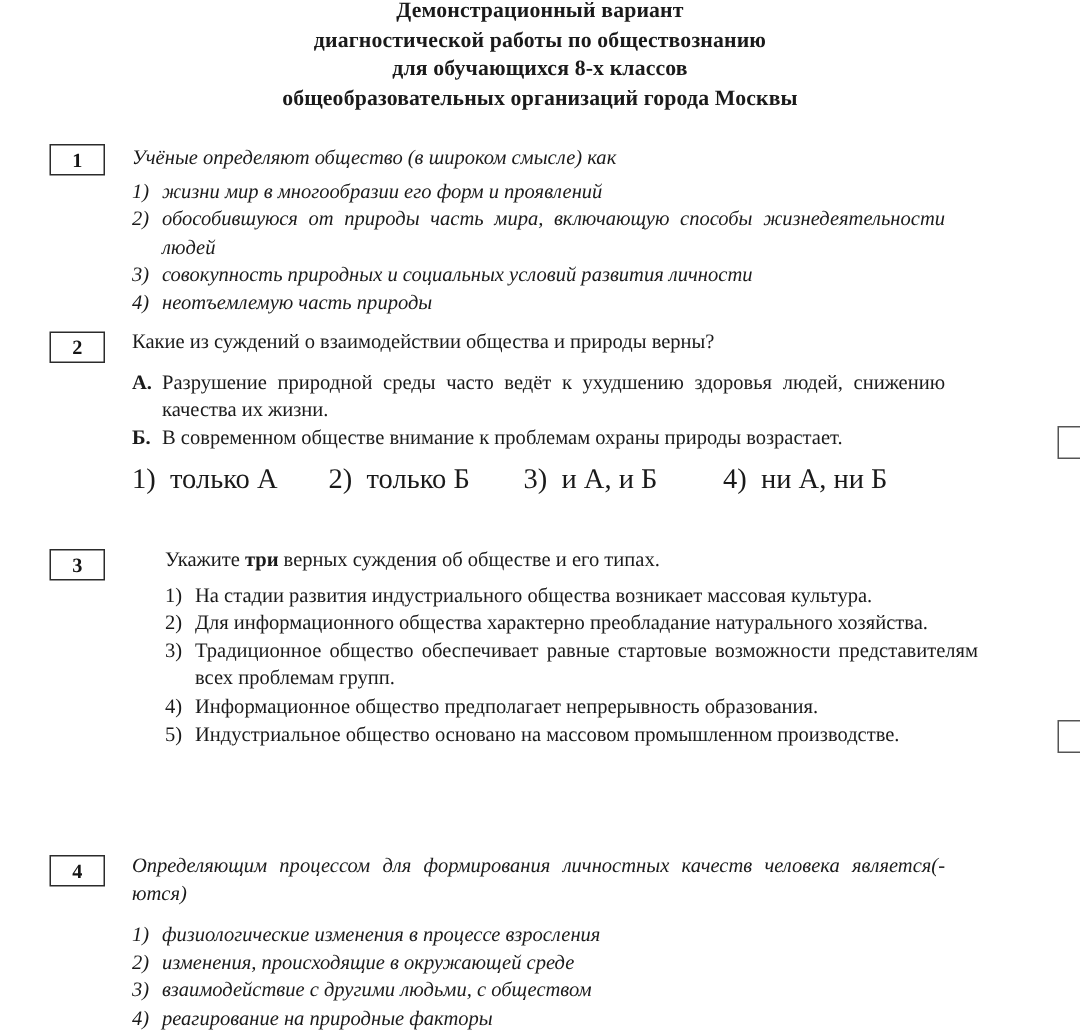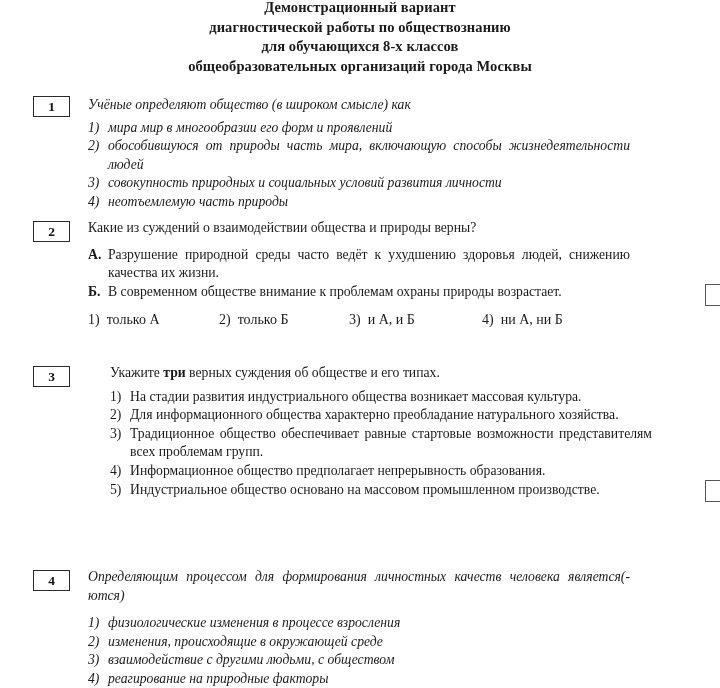--- a/index.html
+++ b/index.html
@@ -83,21 +83,21 @@
   .opts li.nojust { text-align: left; }
   .opts li .marker {
     position: absolute;
     left: 0;
     top: 0;
   }
   .opts li .marker.bold { font-weight: bold; }
 
   
   .inline-opts {
-    font-size: 14px;
+    font-size: 19px;
     line-height: 18.6px;
     white-space: nowrap;
   }
   .inline-opts .io {
     display: inline-block;
   }
 
   
   .answer-box {
     position: absolute;
@@ -120,21 +120,21 @@
     <div>общеобразовательных организаций города Москвы</div>
   </div>
 
   <div class="question" style="top:96px;">
     <div class="qnum-box" style="top:0px;">1</div>
     <div class="qbody" style="top:0px;font-style:italic;">
       <p class="stem nojust">Учёные определяют общество (в широком смысле) как</p>
       <ul class="opts" style="margin-top:4px;">
         <li class="nojust">
           <span class="marker">1)</span>
-          <span>мира мир в многообразии его форм и проявлений</span>
+          <span>жизни мир в многообразии его форм и проявлений</span>
         </li>
         <li>
           <span class="marker">2)</span>
           <span>обособившуюся от природы часть мира, включающую способы жизнедеятельности людей</span>
         </li>
         <li class="nojust">
           <span class="marker">3)</span>
           <span>совокупность природных и социальных условий развития личности</span>
         </li>
         <li class="nojust">

